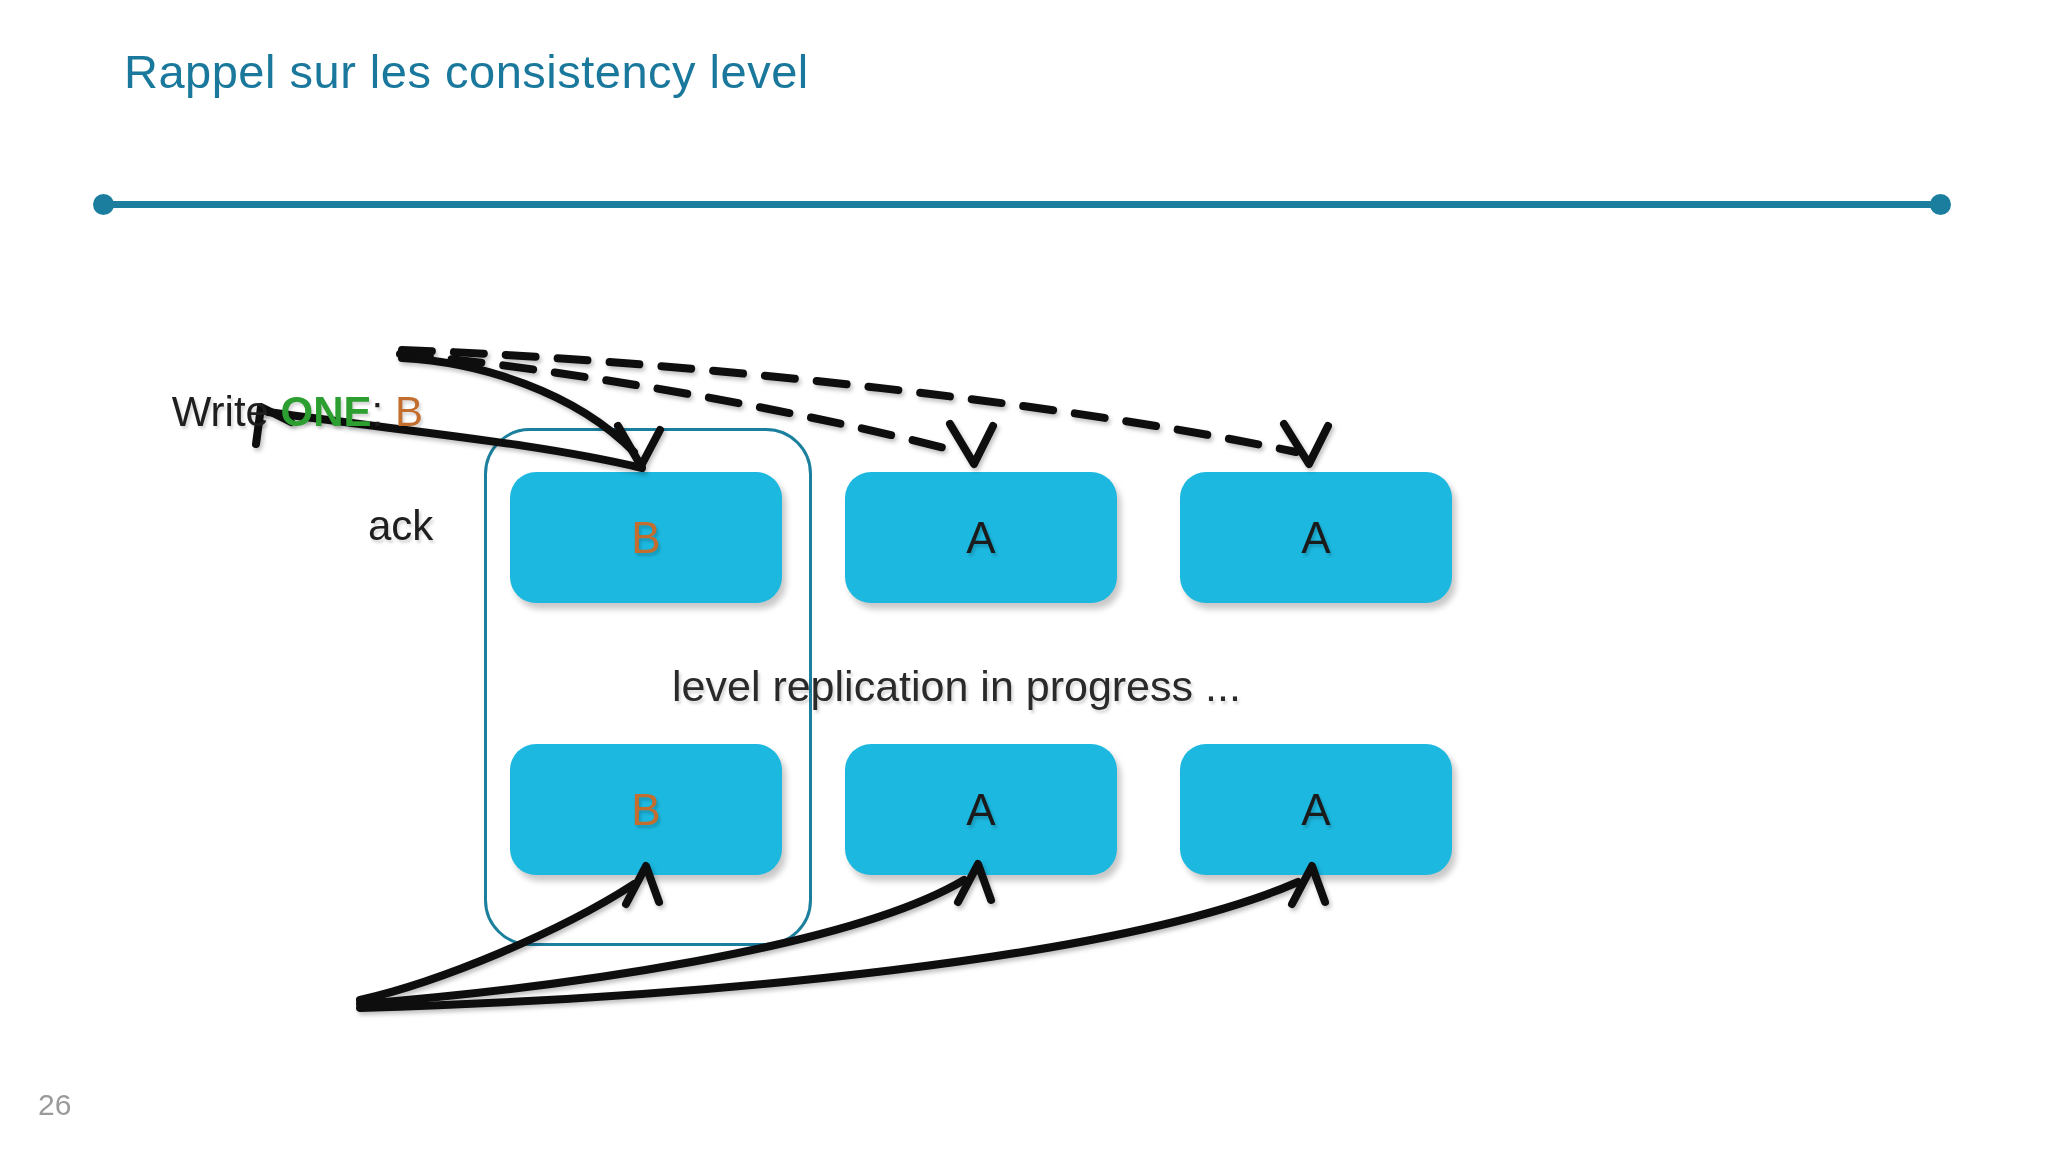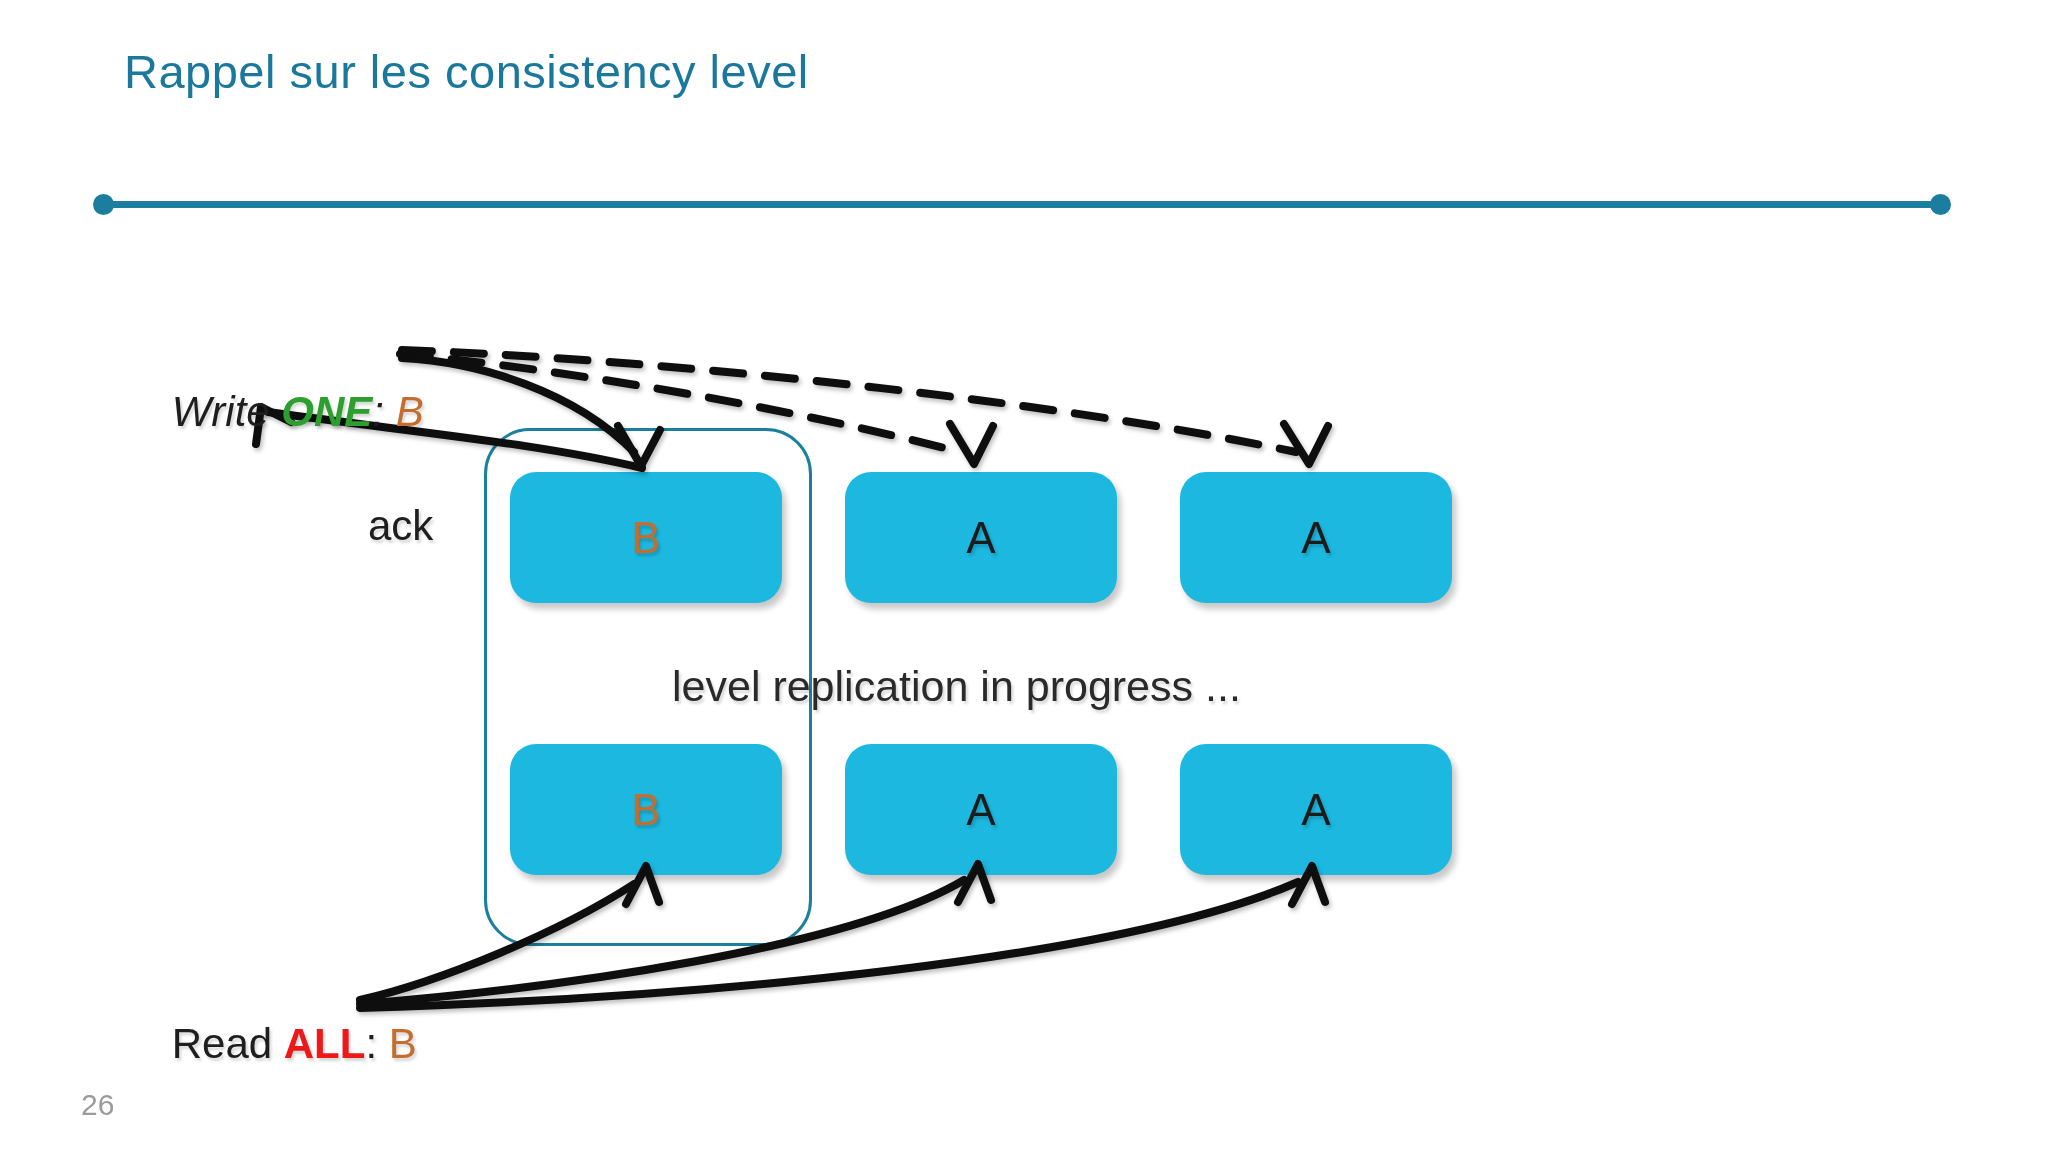--- a/index.html
+++ b/index.html
@@ -59,30 +59,30 @@
     filter:drop-shadow(2px 3px 2px rgba(0,0,0,0.25));
   }
   svg.arrows path{fill:none;stroke:#0e0e0e;stroke-width:8;stroke-linecap:round;stroke-linejoin:round;}
   svg.arrows path.dashed{stroke-dasharray:30 22;}
 
   
   .lbl{
     position:absolute;font-size:42px;color:#1e1e1e;z-index:4;white-space:pre;
     text-shadow:2px 3px 3px rgba(0,0,0,0.16);
   }
-  .write-label{left:125px;top:340px;font-style:italic;}
+  .write-label{left:125px;top:340px;}
   .read-label{left:125px;top:972px;}
   .ack-label{left:368px;top:466px;margin-top:36px;}
   .replication-text{left:672px;top:662px;font-size:43px;color:#2a2a2a;}
   .lvl-one{color:#2d9e30;font-weight:bold;}
   .lvl-all{color:#ee1818;font-weight:bold;}
   .val-orange{color:#c36d2e;}
 
   .page-number{
-    position:absolute;left:38px;top:1088px;font-size:30px;color:#9b9b9b;z-index:4;margin-left:43px;
+    position:absolute;left:38px;top:1088px;font-size:30px;color:#9b9b9b;z-index:4;
   }
 </style>
 </head>
 <body>
 
 <div class="slide">
 
   <h1 class="title">Rappel sur les consistency level</h1>
 
   <div class="divider">
@@ -133,19 +133,16 @@
   </svg>
 
   <div class="lbl write-label">
     <span>Write </span><span class="lvl-one">ONE</span><span>: </span><span class="val-orange">B</span>
   </div>
 
   <div class="lbl ack-label">ack</div>
 
   <div class="lbl replication-text">level replication in progress ...</div>
 
-  <div class="lbl read-label">
-    <span>Read </span><span class="lvl-all">ALL</span><span>: </span><span class="val-orange">B</span>
-  </div>
 
   <div class="page-number">26</div>
 
 </div>
 
 </body></html>

